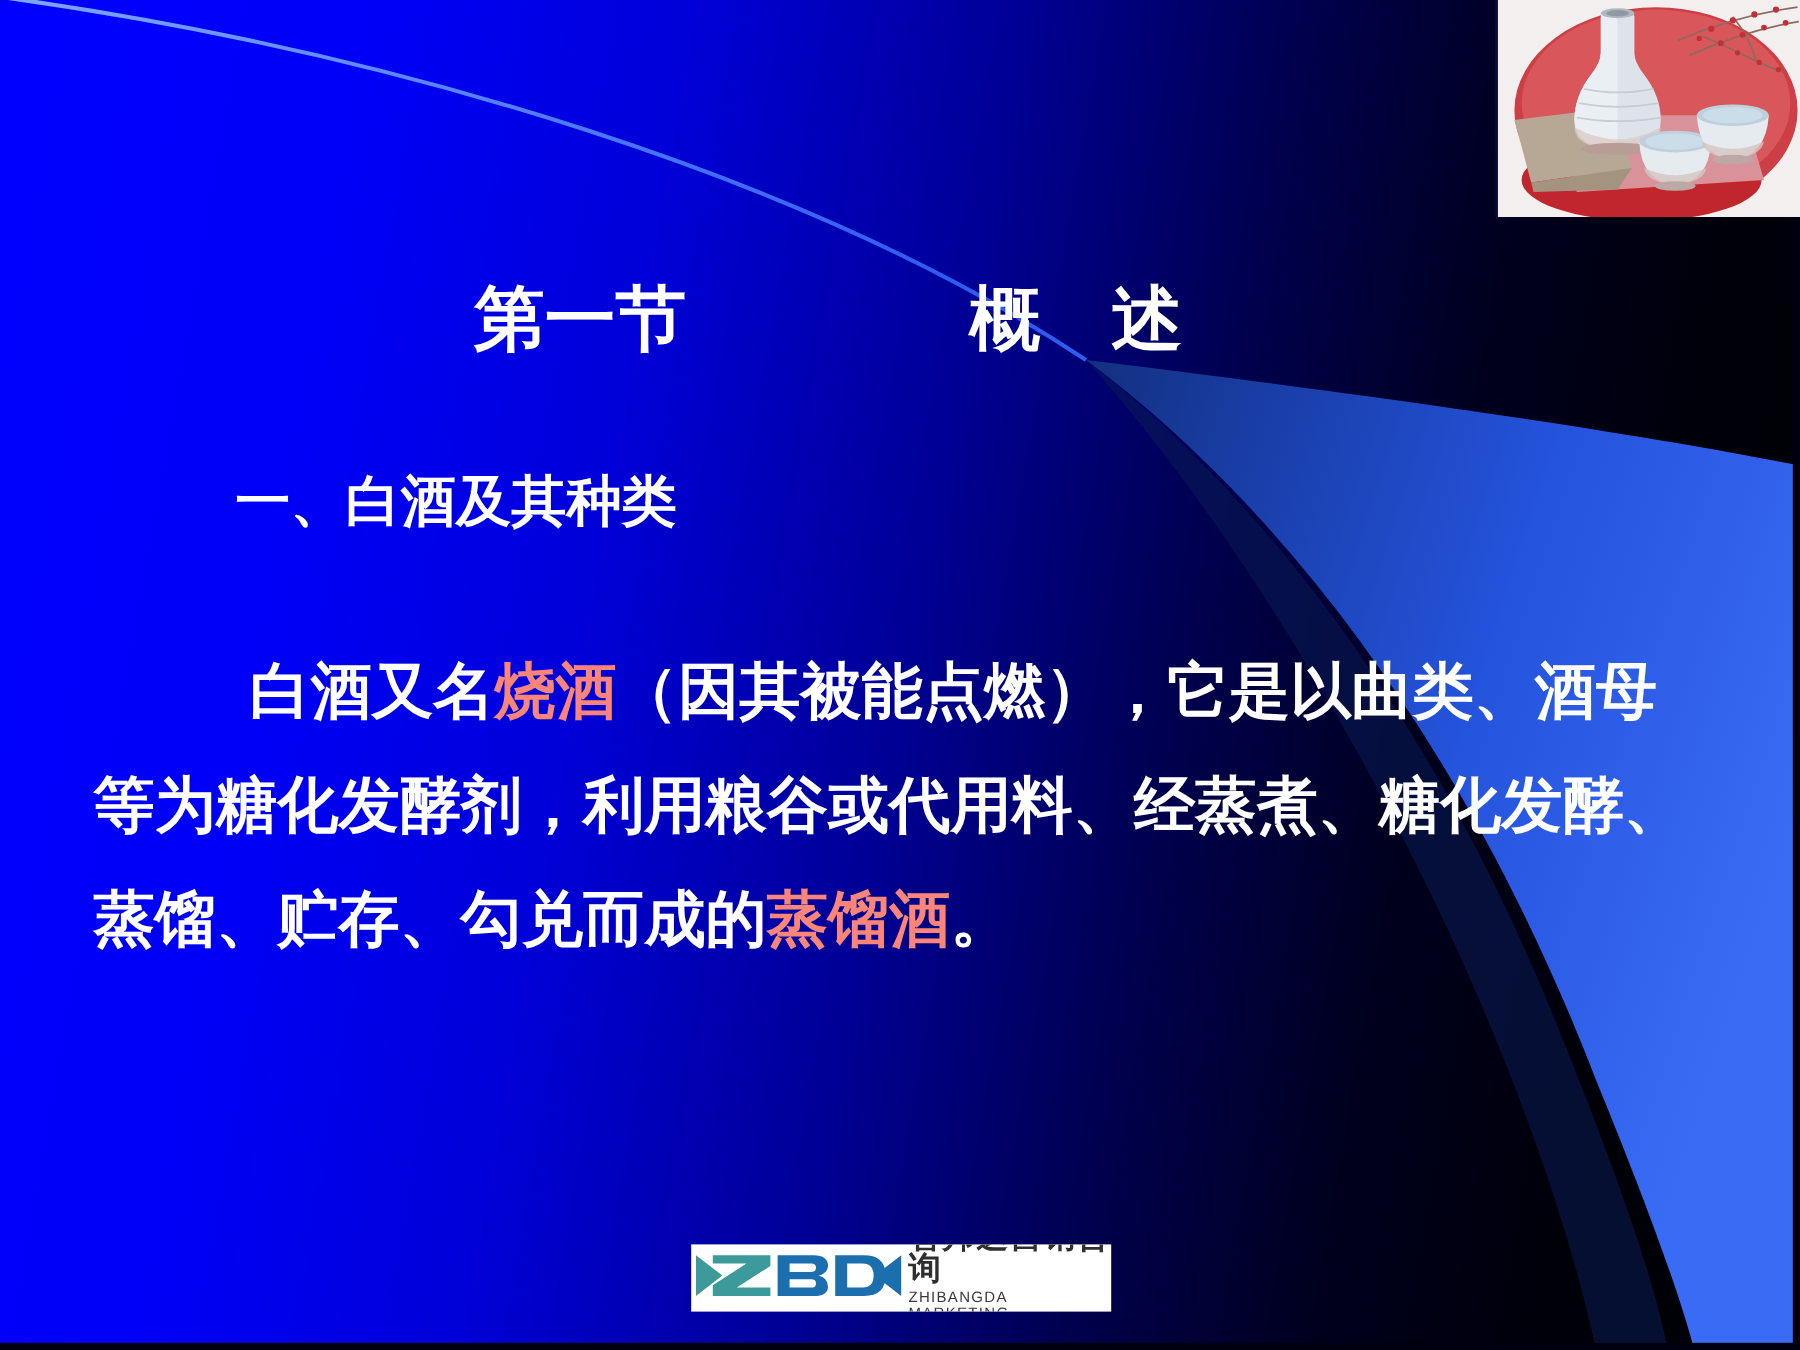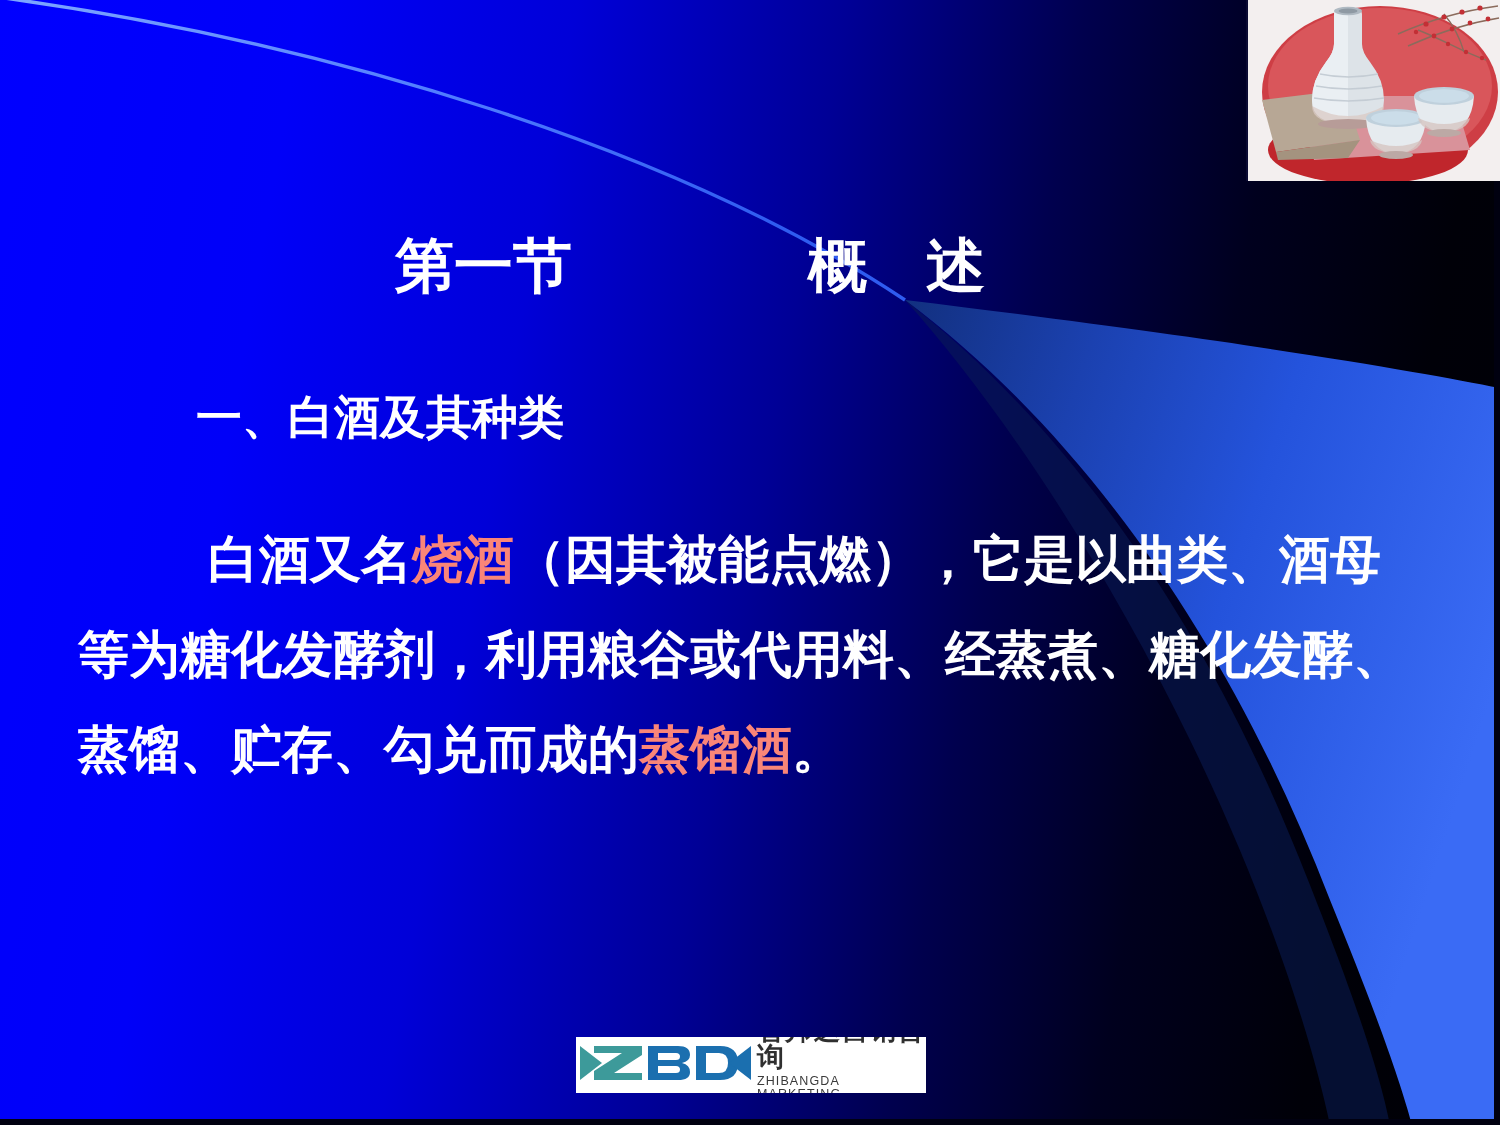--- a/index.html
+++ b/index.html
@@ -69,21 +69,21 @@
     box-sizing: border-box;
   }
   #section-heading {
     left: 196px;
     top: 392px;
     font-size: 46px;
     line-height: 1.1;
   }
   #body-text {
     left: 78px;
-    top: 512px;
+    top: 528px;
     width: 1330px;
     font-size: 51px;
     line-height: 95px;
     text-indent: 130px;
     white-space: normal;
     word-break: break-all;
   }
   .hl { color: #FA8578; }
 
   

